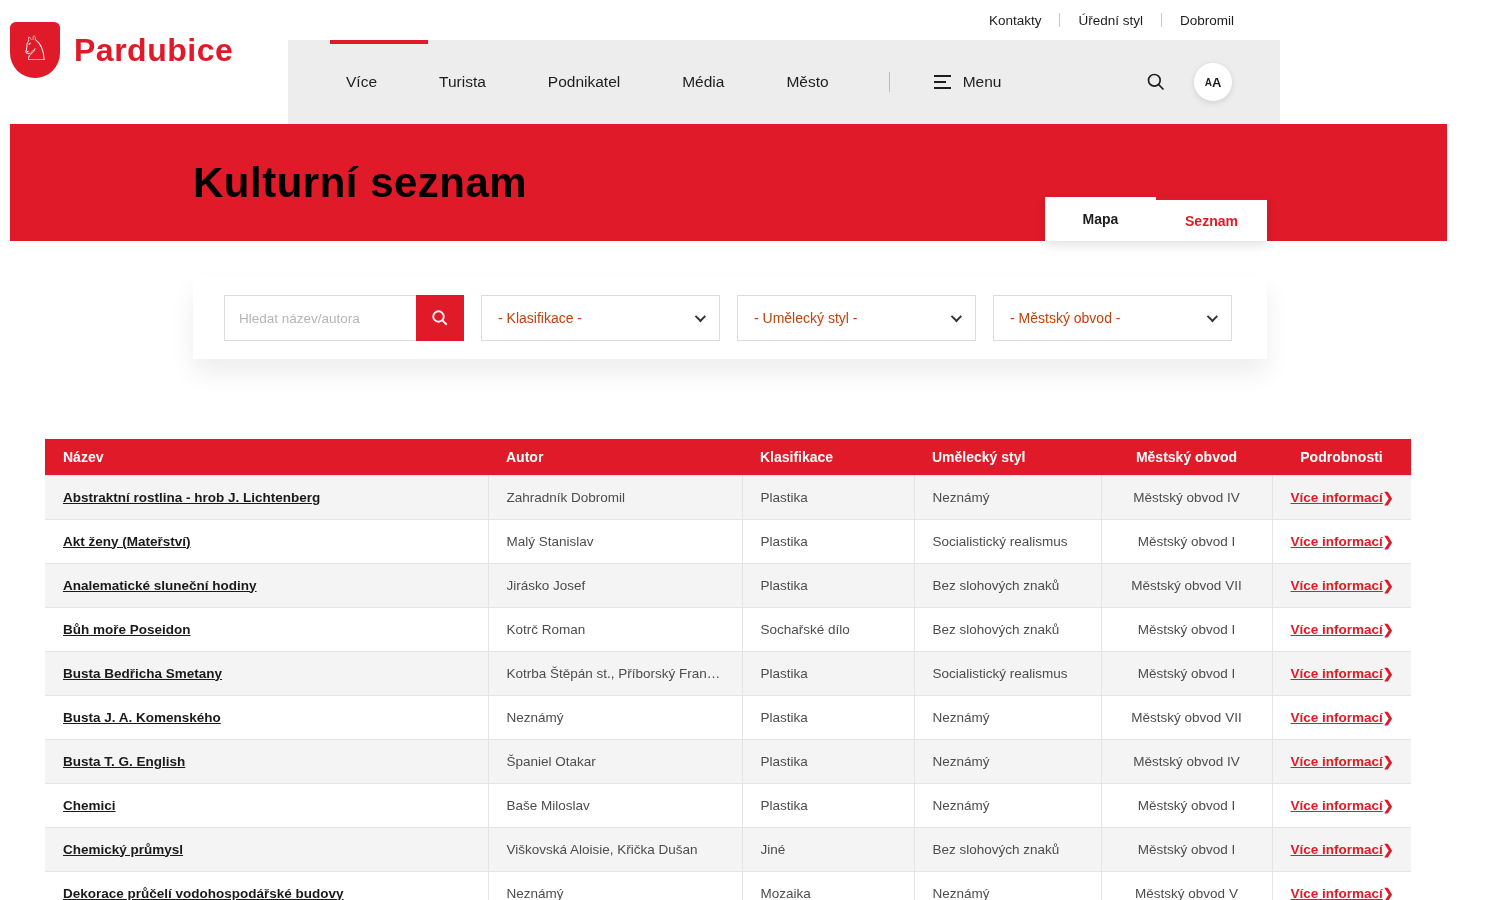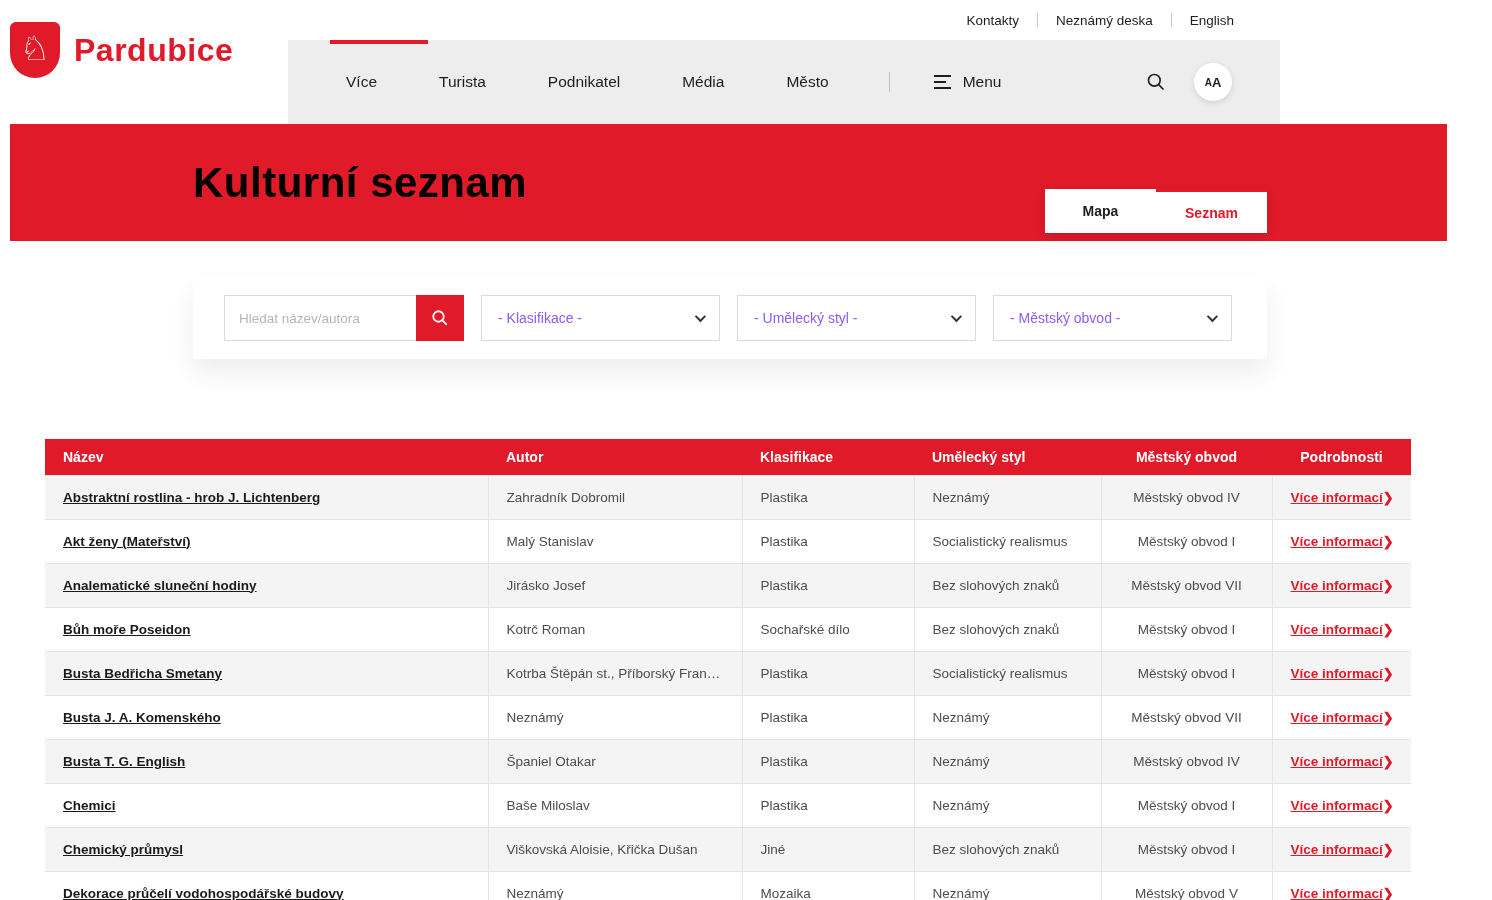--- a/index.html
+++ b/index.html
@@ -40,37 +40,37 @@
   .nav-search{margin-left:auto;margin-right:28px;color:#1d1d1d;cursor:pointer;display:flex;}
   .acc-circle{width:38px;height:38px;border-radius:50%;background:#fff;box-shadow:0 2px 6px rgba(0,0,0,.12);
     display:flex;align-items:center;justify-content:center;font-size:13px;font-weight:700;color:#1d1d1d;
     cursor:pointer;margin-right:18px;}
   .acc-circle .small{font-size:10px;font-weight:600;}
 
   
   .hero{position:relative;margin-left:10px;width:1437px;height:117px;background:var(--brand-red);}
   .hero-title{position:absolute;left:183px;top:50%;transform:translateY(-50%);
     color:#000000;font-size:42px;font-weight:700;letter-spacing:.5px;}
-  .hero-tabs{position:absolute;right:180px;bottom:8px;display:flex;box-shadow:0 4px 10px rgba(0,0,0,.12);}
+  .hero-tabs{position:absolute;right:180px;bottom:0;display:flex;box-shadow:0 4px 10px rgba(0,0,0,.12);}
   .hero-tab{width:111px;height:44px;background:#fff;display:flex;align-items:center;justify-content:center;
     font-size:14px;font-weight:700;cursor:pointer;color:#1d1d1d;}
   .hero-tab.active{color:var(--brand-red);border-top:3px solid var(--brand-red);}
 
   
   .filter-card{position:relative;margin-left:193px;width:1074px;height:82px;background:#fff;
     box-shadow:0 14px 24px rgba(0,0,0,.07);display:flex;align-items:center;padding-left:31px;gap:17px;margin-top:36px;}
   .search-group{display:flex;}
   .search-input{width:192px;height:46px;border:1px solid #dcdcdc;border-right:none;padding:0 14px;
     font-size:13.5px;color:#333;outline:none;font-family:"Liberation Sans",sans-serif;}
   .search-input::placeholder{color:#b5b5b5;}
   .search-submit{width:48px;height:46px;background:var(--brand-red);border:none;color:#fff;
     display:flex;align-items:center;justify-content:center;cursor:pointer;}
   .dropdown{width:239px;height:46px;border:1px solid #dcdcdc;background:#fff;display:flex;
     align-items:center;justify-content:space-between;padding:0 16px;cursor:pointer;}
-  .dropdown-label{font-size:14px;font-weight:500;color:#8b5cf6;}
+  .dropdown-label{font-size:14px;font-weight:500;color:#c2410c;}
   .chev{width:8px;height:8px;border-right:2px solid #333;border-bottom:2px solid #333;
     transform:rotate(45deg) translateY(-2px);}
 
   
   .table-wrap{margin:80px 45px 0 45px;}
   table{width:100%;border-collapse:collapse;table-layout:fixed;}
   thead th{background:var(--brand-red);color:#ffffff;font-size:14px;font-weight:700;text-align:left;
     height:36px;padding:0 18px;white-space:nowrap;}
   thead th.center{text-align:center;}
   tbody td{height:43px;font-size:13.5px;color:var(--text-gray);padding:0 18px;
@@ -87,23 +87,23 @@
 </style>
 </head>
 <body>
 
 <div class="page">
 
   <header class="header">
     <div class="topbar">
       <a>Kontakty</a>
       <span class="sep"></span>
-      <a>Neznámý deska</a>
+      <a>Úřední styl</a>
       <span class="sep"></span>
-      <a>English</a>
+      <a>Dobromil</a>
     </div>
 
     <div class="logo">
       <div class="logo-shield">
           <span>♘</span>
         </div>
       <div class="logo-word">Pardubice</div>
     </div>
 
     <div class="navband">

